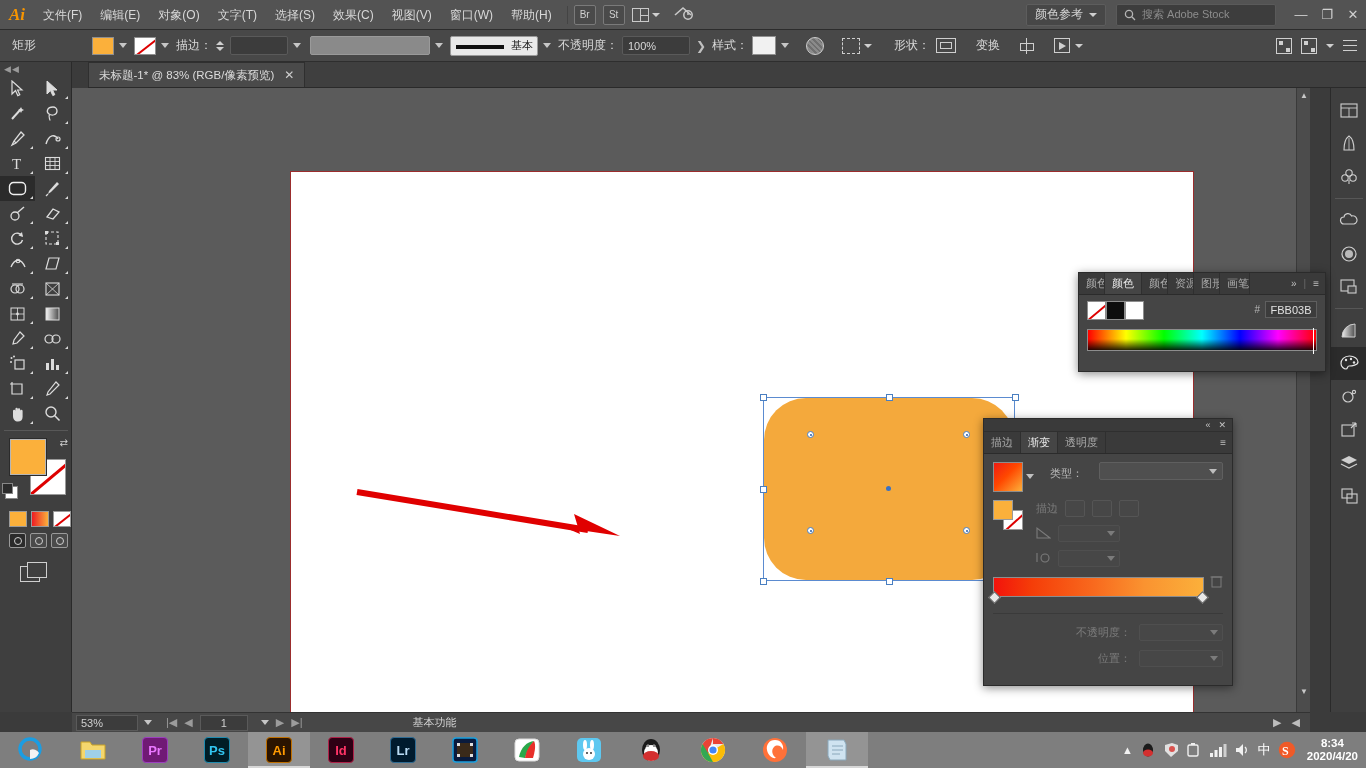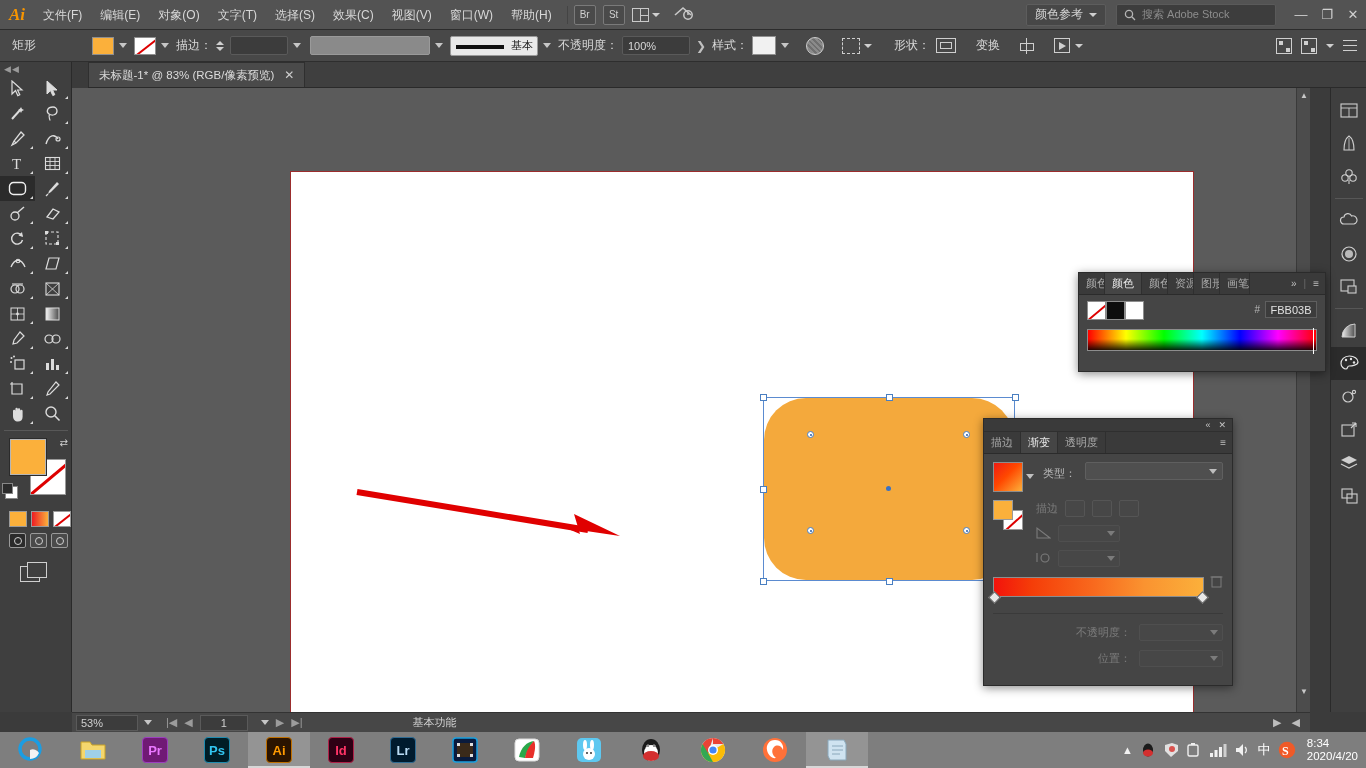--- a/index.html
+++ b/index.html
@@ -263,21 +263,21 @@
   }
   .cp-spectrum .mark { position:absolute;right:2px;top:-2px;width:1px;height:26px;background:#fff; }
 
   
   #gradient-panel { left:983px; top:418px; width:250px; height:268px; }
   .gp-top {
     height:13px;background:#3a3a3a;display:flex;align-items:center;justify-content:flex-end;
     gap:8px;padding-right:6px;color:#c4c4c4;font-size:9px;border-bottom:1px solid #2f2f2f;
   }
   .gp-body { padding:8px 9px; }
-  .gp-row1 { display:flex;gap:9px;align-items:flex-start; }
+  .gp-row1 { display:flex;gap:16px;align-items:flex-start; }
   .gp-preview { width:30px;height:30px;border:1px solid #8d8d8d;background:linear-gradient(135deg,#f01b12,#ff4800 45%,#fbb03b); }
   .gp-arrow { width:0;height:0;border-left:4px solid transparent;border-right:4px solid transparent;border-top:5px solid #c0c0c0;margin-top:12px; }
   .gp-lbl { font-size:11px;color:#b9b9b9;white-space:nowrap; }
   .gp-select {
     height:18px;background:#4f4f4f;border:1px solid #5f5f5f;border-radius:2px;
     display:flex;align-items:center;justify-content:flex-end;padding-right:5px;color:#c6c6c6;
   }
   .gp-select .c { width:0;height:0;border-left:4px solid transparent;border-right:4px solid transparent;border-top:5px solid #bdbdbd; }
   .gp-stroke-sw { width:20px;height:20px;background:#fbb03b;border:1px solid #9a9a9a; }
   .gp-stroke-none { width:20px;height:20px;background:#fff;border:1px solid #9a9a9a;position:relative;overflow:hidden;}
@@ -303,21 +303,21 @@
   }
   .tb-item {
     width:62px;height:36px;display:flex;align-items:center;justify-content:center;
   }
   .tb-item.on { background:#949494;box-shadow:inset 0 -2px 0 #d7d7d7; }
   .app-ico {
     width:26px;height:26px;border-radius:4px;display:flex;align-items:center;justify-content:center;
     font-weight:bold;font-size:13px;font-family:"Liberation Sans",sans-serif;
   }
   .tray { margin-left:auto;display:flex;align-items:center;gap:7px;padding-right:8px;color:#f2f2f2;font-size:11px;}
-  .tray-clock { text-align:left;line-height:13px;font-size:11.5px;color:#fff;padding-left:4px; }
+  .tray-clock { text-align:center;line-height:13px;font-size:11.5px;color:#fff;padding-left:4px;font-weight:bold; }
 
   
   .annot-arrow { position:absolute;left:280px;top:398px;width:270px;height:52px;pointer-events:none; }
 </style>
 </head>
 <body>
 
 <div id="app">
 
   <div class="menubar">

